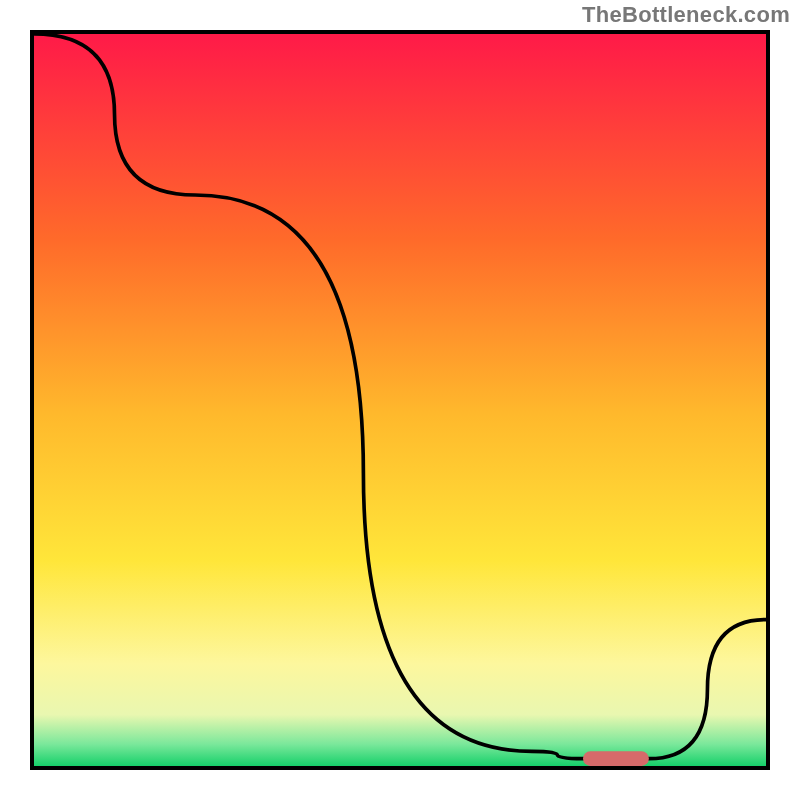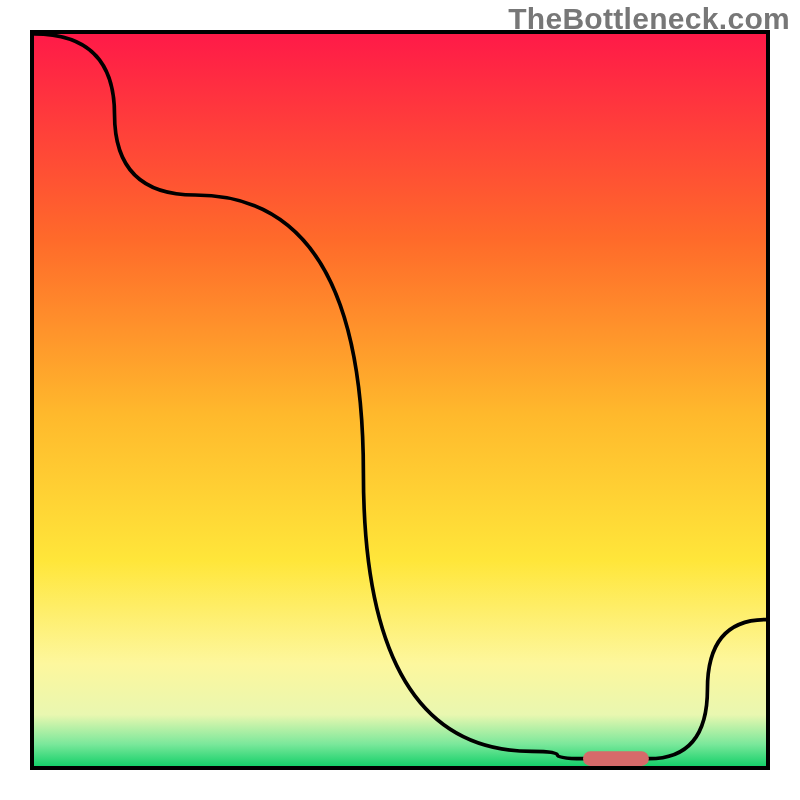--- a/index.html
+++ b/index.html
@@ -13,21 +13,21 @@
   }
   .wrap {
     position: relative;
     width: 800px;
     height: 800px;
   }
   .watermark {
     position: absolute;
     top: 2px;
     right: 10px;
-    font-size: 30px;
+    font-size: 22px;
     font-weight: 600;
     color: #777;
     letter-spacing: 0.3px;
   }
   .plot {
     position: absolute;
     left: 30px;
     top: 30px;
     width: 740px;
     height: 740px;

